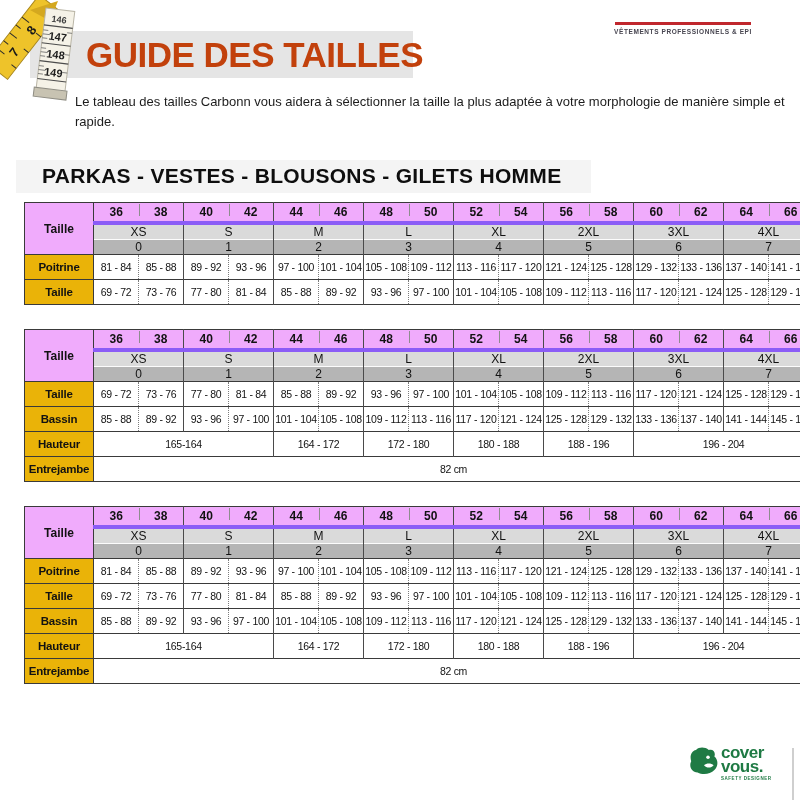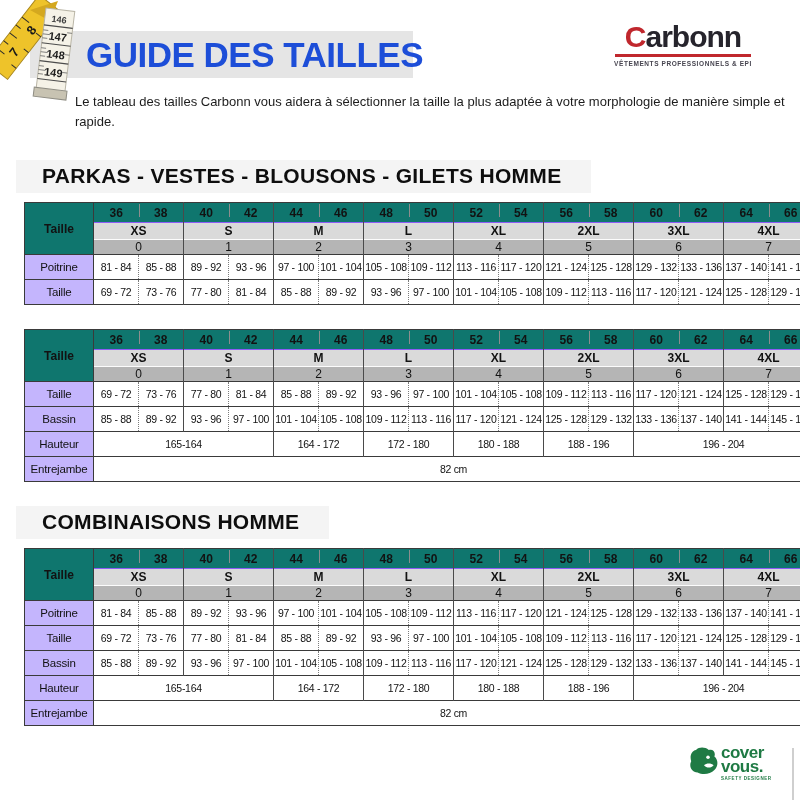--- a/index.html
+++ b/index.html
@@ -9,21 +9,21 @@
     font-family:"Liberation Sans", sans-serif; color:#151515;
   }
 
   
   .banner {
     position:absolute; left:30px; top:31px; width:383px; height:47px;
     background:#e5e5e5; display:flex; align-items:center; padding-left:56px;
     z-index:1;
   }
   .banner .title {
-    font-size:35px; font-weight:bold; color:#1d4ed8; letter-spacing:-0.5px; white-space:nowrap;
+    font-size:35px; font-weight:bold; color:#c2410c; letter-spacing:-0.5px; white-space:nowrap;
   }
   .tape { position:absolute; left:-2px; top:-2px; z-index:2; }
 
   
   .brand { position:absolute; left:612px; top:21px; width:142px; text-align:center; z-index:1; }
   .brand .word { font-size:30px; font-weight:bold; color:#26242c; letter-spacing:-1px; line-height:1.05; }
   .brand .word .c { color:#c0272d; }
   .brand .rule { height:3px; background:#c0272d; margin:1px 3px 3px 3px; }
   .brand .tag { font-size:6.5px; font-weight:bold; color:#474550; letter-spacing:0.09em; white-space:nowrap; }
 
@@ -47,36 +47,36 @@
   }
   col.lab { width:69px; } col.dat { width:45px; }
   th, td {
     text-align:center; vertical-align:middle; padding:0;
     white-space:nowrap; overflow:hidden; color:#121212;
   }
   th.corner {
     background:#e9e9e9; font-size:13px; font-weight:bold;
     border-right:1.5px solid #3a3a3a; border-bottom:1.3px solid #3a3a3a;
   }
-  tr.sizes-row th { height:20px; background:#0f766e; font-size:12px; font-weight:bold; position:relative; }
+  tr.sizes-row th { height:20px; background:#f0abfc; font-size:12px; font-weight:bold; position:relative; }
   tr.sizes-row th.pair::after {
     content:""; position:absolute; left:0; top:1px; bottom:5px; width:1px; background:#8d8d8d;
   }
   tr.letters-row th {
-    height:17px; background:#dadada; font-size:12px; font-weight:bold;
-    border-top:1px solid #8b5cf6;
+    height:17px; background:#dadada; font-size:12px; font-weight:normal;
+    border-top:4px solid #8b5cf6;
   }
   tr.nums-row th {
     height:15px; background:#b5b5b5; font-size:12px; font-weight:normal;
     border-top:1px solid #fcfcfc;
   }
   .gb { border-left:1.3px solid #4a4a4a; }
   tbody td { height:25px; border-top:1.3px solid #3a3a3a; }
   td.rowlab {
-    font-size:11.5px; font-weight:normal; background:#c4b5fd;
+    font-size:11.5px; font-weight:bold; background:#eab308;
     border-right:1.5px solid #3a3a3a; letter-spacing:-0.2px;
   }
   td.val { font-size:10.5px; letter-spacing:-0.3px; background:#ffffff; }
   td.pair { border-left:1px dotted #7c7c7c; }
 
   
   .footer-logo { position:absolute; left:688px; top:746px; display:flex; align-items:flex-start; gap:1px; z-index:1; }
   .cg-text { line-height:0.85; text-align:left; }
   .cg-line { font-size:17px; font-weight:bold; color:#1f7a44; letter-spacing:-0.5px; }
   .cg-tag { font-size:4.5px; font-weight:bold; color:#1f7a44; letter-spacing:0.12em; margin-top:2px; text-align:right; }
@@ -128,21 +128,20 @@
     <text x="6" y="67" font-size="11" font-weight="bold" fill="#1e1e1e">149</text>
     <rect x="-2" y="80" width="33" height="9" fill="#c8c3b2" stroke="#8f8d83" stroke-width="1"></rect>
   </g>
 </svg>
 
 <div class="banner">
   <div class="title">GUIDE DES TAILLES</div>
 </div>
 
 <div class="brand">
-  <div class="word"><span class="c">C</span><span>arbonn</span></div>
   <div class="rule"></div>
   <div class="tag">VÊTEMENTS PROFESSIONNELS &amp; EPI</div>
 </div>
 
 <p class="intro">Le tableau des tailles Carbonn vous aidera à sélectionner la taille la plus adaptée à votre morphologie de manière simple et rapide.</p>
 
 <div class="sections">
     <section class="size-section"><div class="section-title">PARKAS - VESTES - BLOUSONS - GILETS HOMME</div><table class="size-table">
         <colgroup>
           <col class="lab">
@@ -353,21 +352,21 @@
             <td class="val gb" colspan="2">180 - 188</td>
             <td class="val gb" colspan="2">188 - 196</td>
             <td class="val gb" colspan="4">196 - 204</td>
           </tr>
           <tr>
             <td class="rowlab">Entrejambe</td>
             <td class="val" colspan="16">82 cm</td>
           </tr>
         </tbody>
       </table></section>
-    <section class="size-section"><div class="section-title">COMBINAISONS HOMME</div><table class="size-table">
+    <section class="size-section"><table class="size-table">
         <colgroup>
           <col class="lab">
           <col class="dat">
           <col class="dat">
           <col class="dat">
           <col class="dat">
           <col class="dat">
           <col class="dat">
           <col class="dat">
           <col class="dat">

